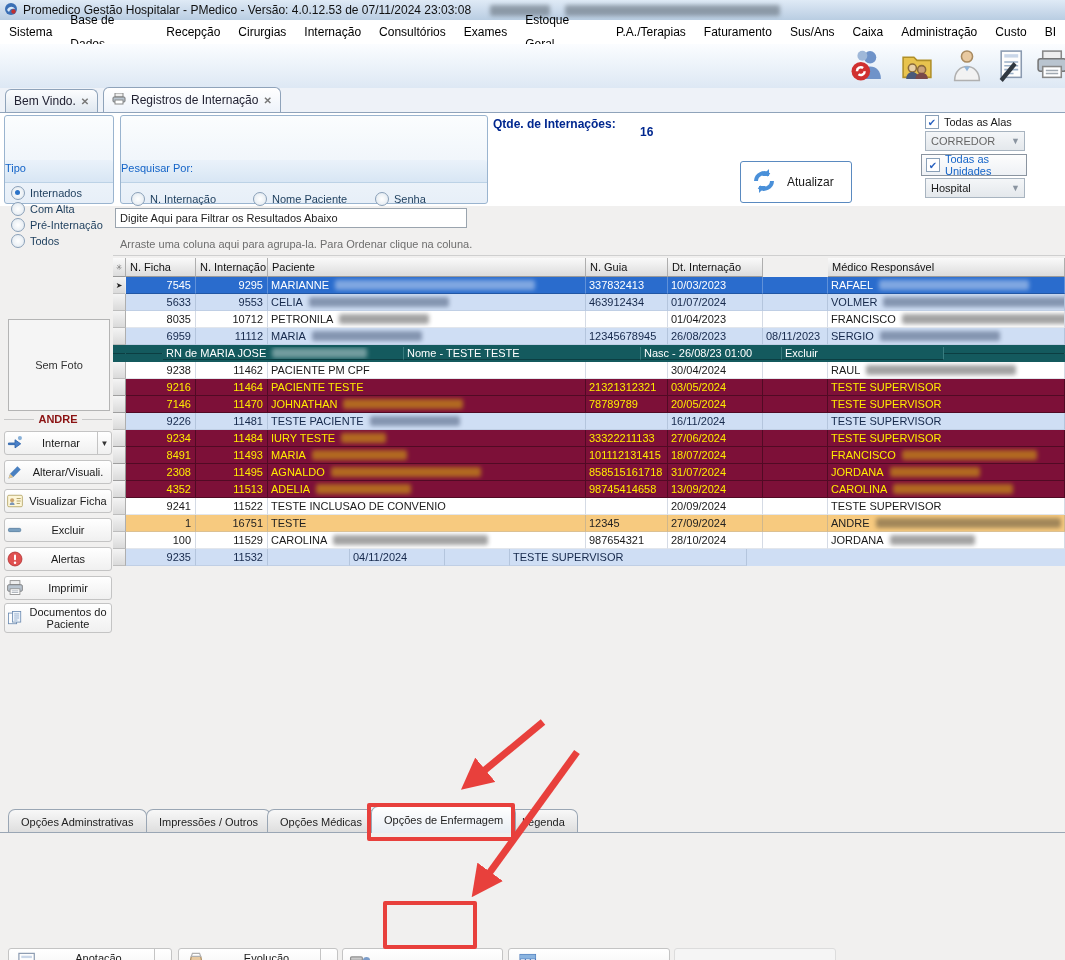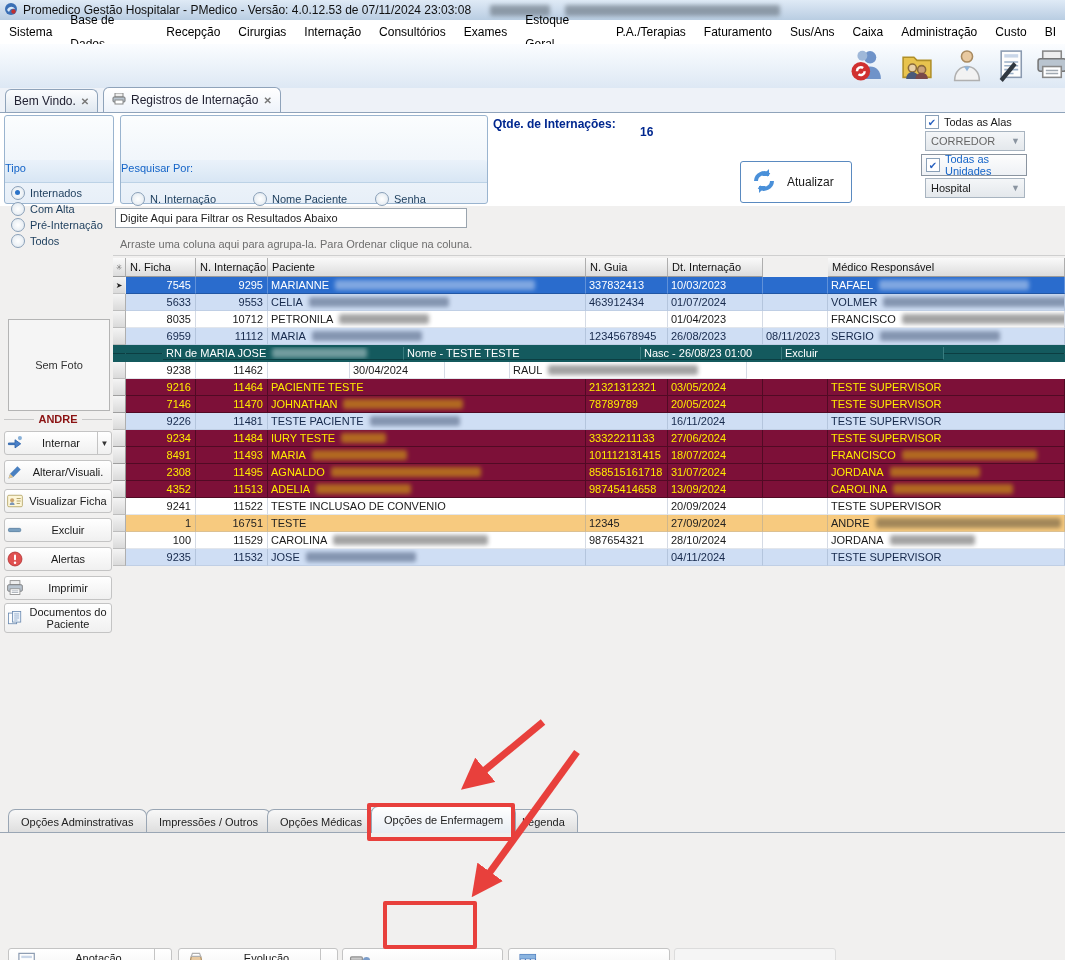--- a/index.html
+++ b/index.html
@@ -482,20 +482,23 @@
           <div class="c" style="width: 121px;"></div>
         </div>
         <div class="row white">
           <div class="c sel" style="width: 13px;"></div>
           <div class="c num" style="width: 70px;">
             <span>9238</span>
           </div>
           <div class="c num" style="width: 72px;">
             <span>11462</span>
           </div>
+          <div class="c" style="width: 318px;">
+            <span>PACIENTE PM CPF</span>
+          </div>
           <div class="c" style="width: 82px;"></div>
           <div class="c" style="width: 95px;">
             <span>30/04/2024</span>
           </div>
           <div class="c" style="width: 65px;"></div>
           <div class="c" style="width: 237px;">
             <span>RAUL</span>
             <span class="redact" style="width: 150px;"></span>
           </div>
         </div>
@@ -727,24 +730,20 @@
             <span class="redact" style="width: 85px;"></span>
           </div>
         </div>
         <div class="row blue">
           <div class="c sel" style="width: 13px;"></div>
           <div class="c num" style="width: 70px;">
             <span>9235</span>
           </div>
           <div class="c num" style="width: 72px;">
             <span>11532</span>
-          </div>
-          <div class="c" style="width: 318px;">
-            <span>JOSE</span>
-            <span class="redact" style="width: 110px;"></span>
           </div>
           <div class="c" style="width: 82px;"></div>
           <div class="c" style="width: 95px;">
             <span>04/11/2024</span>
           </div>
           <div class="c" style="width: 65px;"></div>
           <div class="c" style="width: 237px;">
             <span>TESTE SUPERVISOR</span>
           </div>
         </div>

